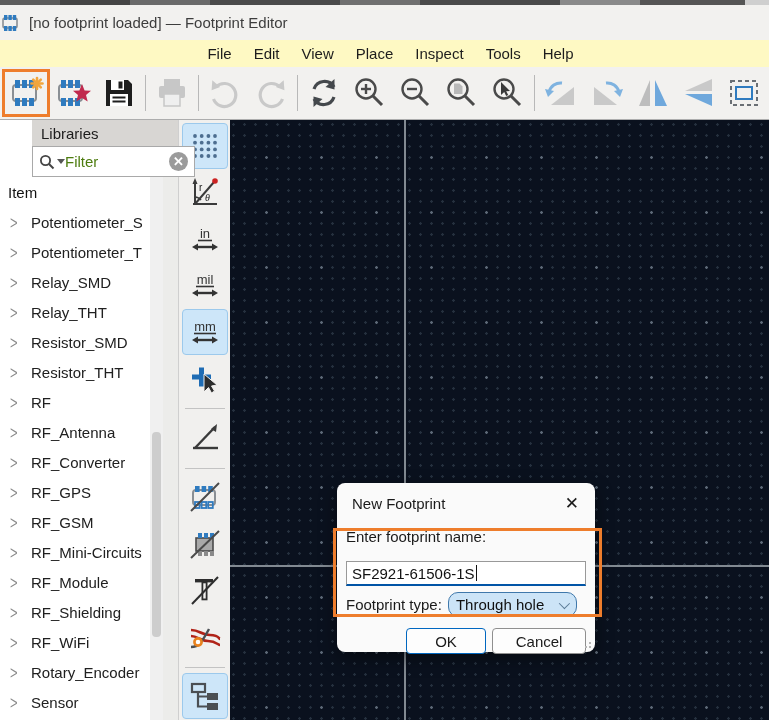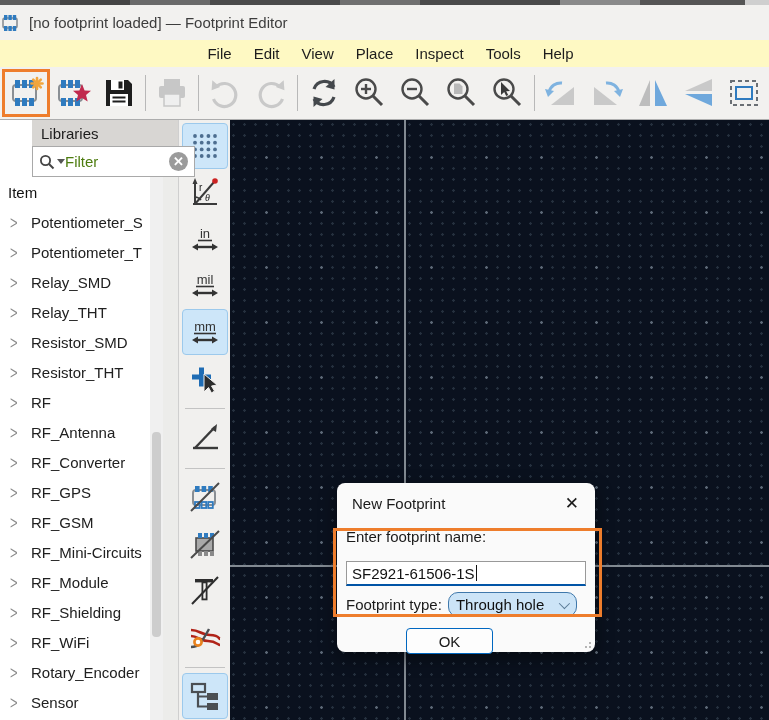--- a/index.html
+++ b/index.html
@@ -502,20 +502,21 @@
     </div>
     <div class="type-row">
       <span class="type-label">Footprint type:</span>
       <span class="type-select">
         <span>Through hole</span>
         <span class="sel-chevron"></span>
       </span>
     </div>
     <div class="dlg-buttons">
       <span class="btn btn-ok">OK</span>
+      <span class="btn btn-cancel">Cancel</span>
     </div>
   </div>
   <span class="dlg-grip">
     <i style="right:0;bottom:0"></i>
       <i style="right:4px;bottom:0"></i>
       <i style="right:0;bottom:4px"></i>
   </span>
 </div>
 
 <div class="hl-dialog"></div>

